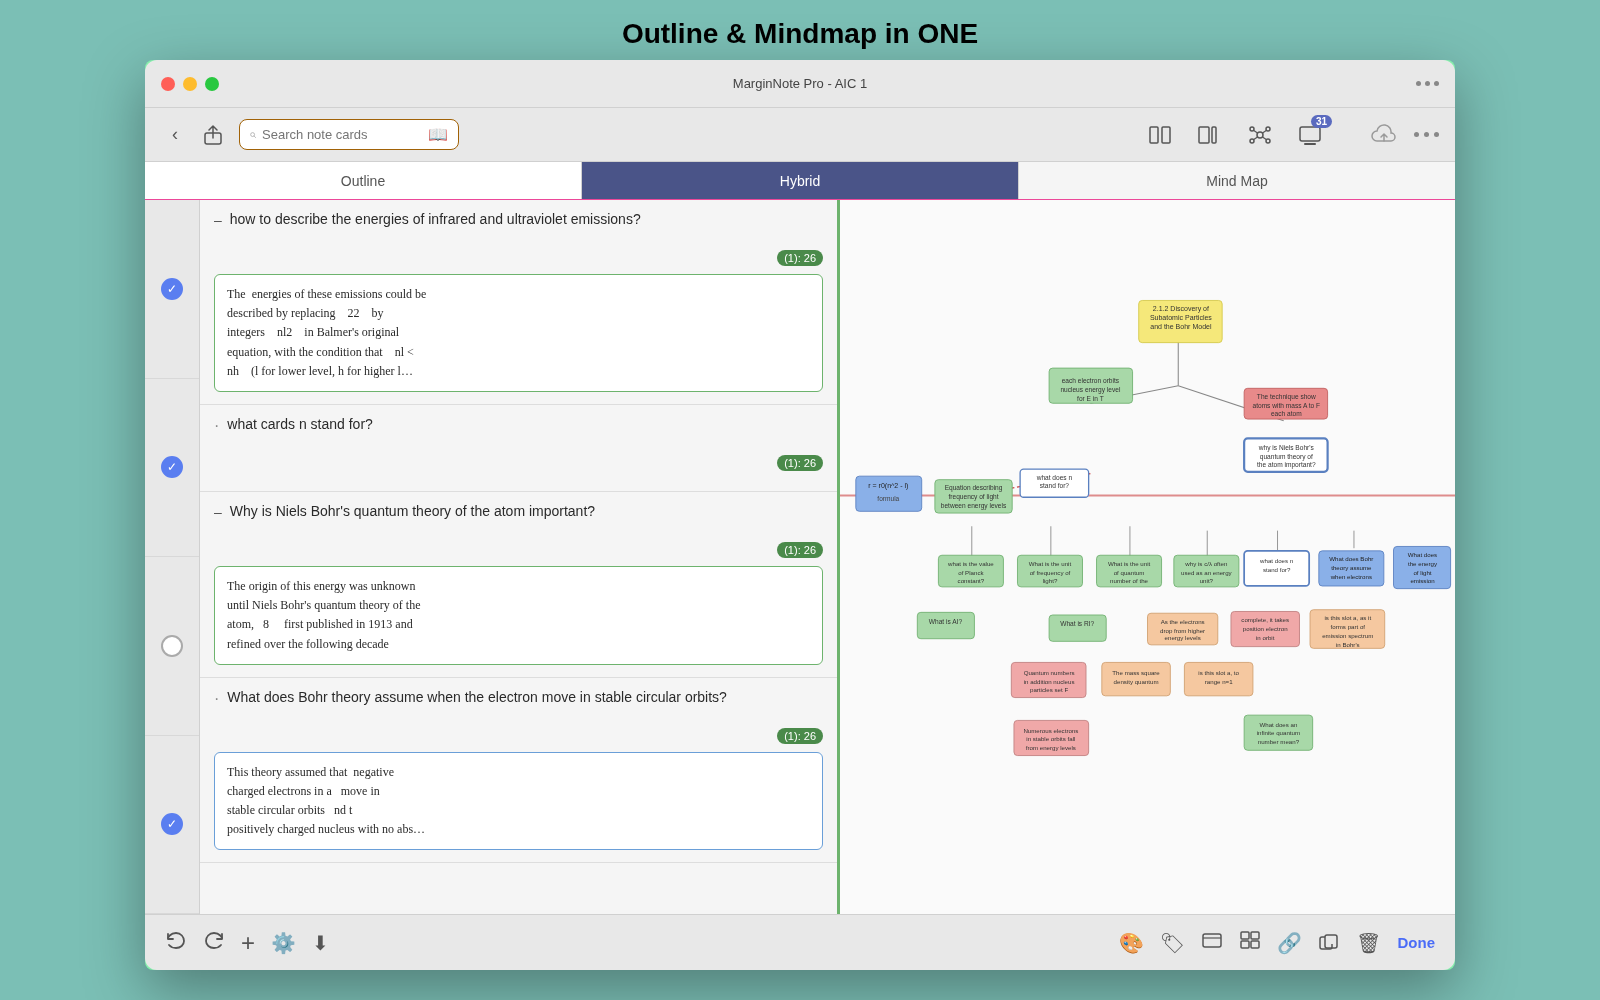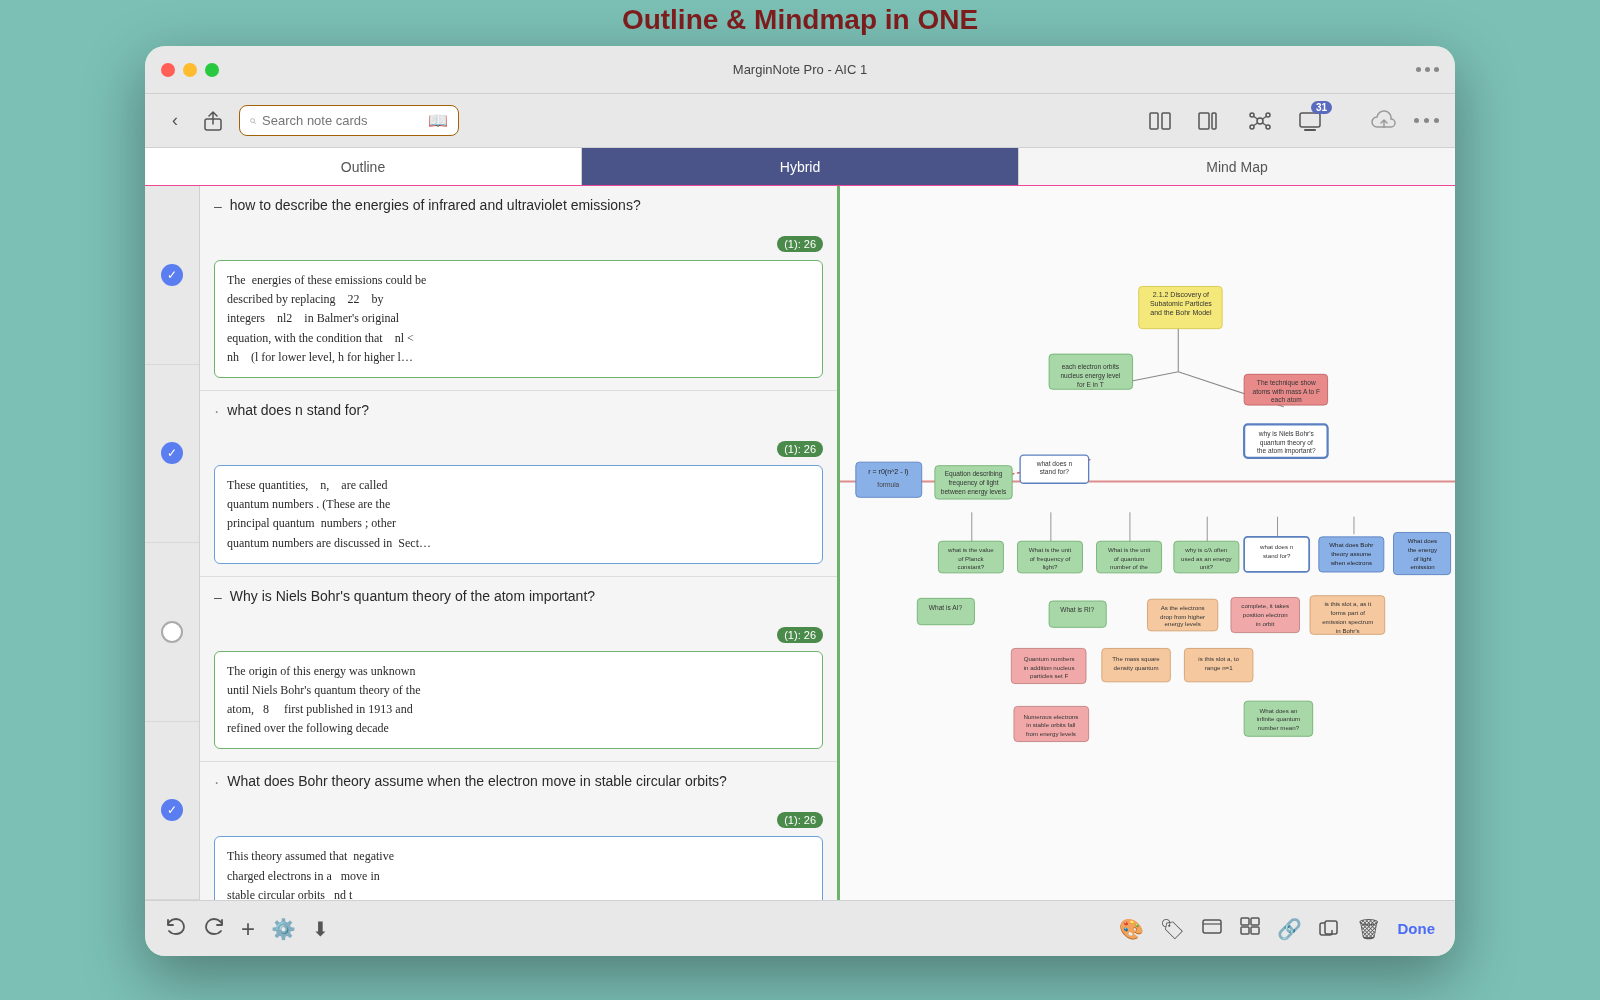--- a/index.html
+++ b/index.html
@@ -9,29 +9,29 @@
       width: 1600px;
       height: 1000px;
       overflow: hidden;
       display: flex;
       flex-direction: column;
       align-items: center;
     }
     .app-title {
       font-size: 28px;
       font-weight: 600;
-      color: #7f1d1d;
-      padding: 4px 0 10px 0;
+      color: #000000;
+      padding: 18px 0 10px 0;
       text-align: center;
     }
     .window {
       width: 1310px;
       height: 910px;
       background: #86efac;
-      border-radius: 20px;
+      border-radius: 8px;
       box-shadow: 0 20px 60px rgba(0,0,0,0.35);
       display: flex;
       flex-direction: column;
       overflow: hidden;
     }
     
     .titlebar {
       background: #e8e8e8;
       height: 48px;
       display: flex;
@@ -443,27 +443,23 @@
         <div class="note-body green-border">The  energies of these emissions could be
 described by replacing    22    by
 integers    nl2    in Balmer's original
 equation, with the condition that    nl &lt;
 nh    (l for lower level, h for higher l…</div>
       </div>
 
       <div class="note-card">
         <div class="note-header">
           <span class="note-dot">·</span>
-          <span class="note-question">what does n stand for?</span>
+          <span class="note-question">what cards n stand for?</span>
           <span class="note-badge">(1): 26</span>
         </div>
-        <div class="note-body blue-border">These quantities,    n,    are called
-quantum numbers . (These are the
-principal quantum  numbers ; other
-quantum numbers are discussed in  Sect…</div>
       </div>
 
       <div class="note-card">
         <div class="note-header">
           <span class="note-collapse">–</span>
           <span class="note-question">Why is Niels Bohr's quantum theory of the atom important?</span>
           <span class="note-badge">(1): 26</span>
         </div>
         <div class="note-body green-border">The origin of this energy was unknown
 until Niels Bohr's quantum theory of the

